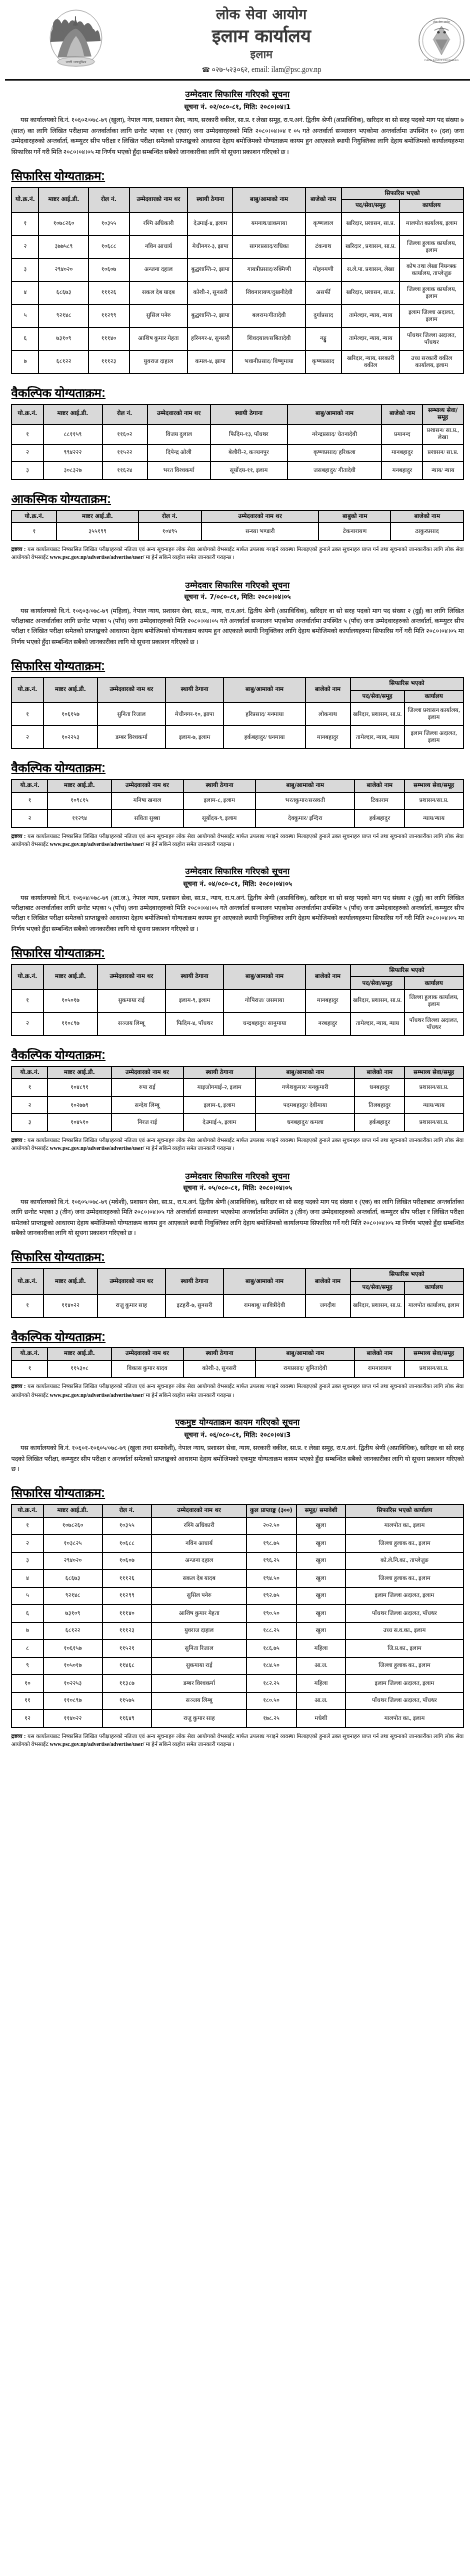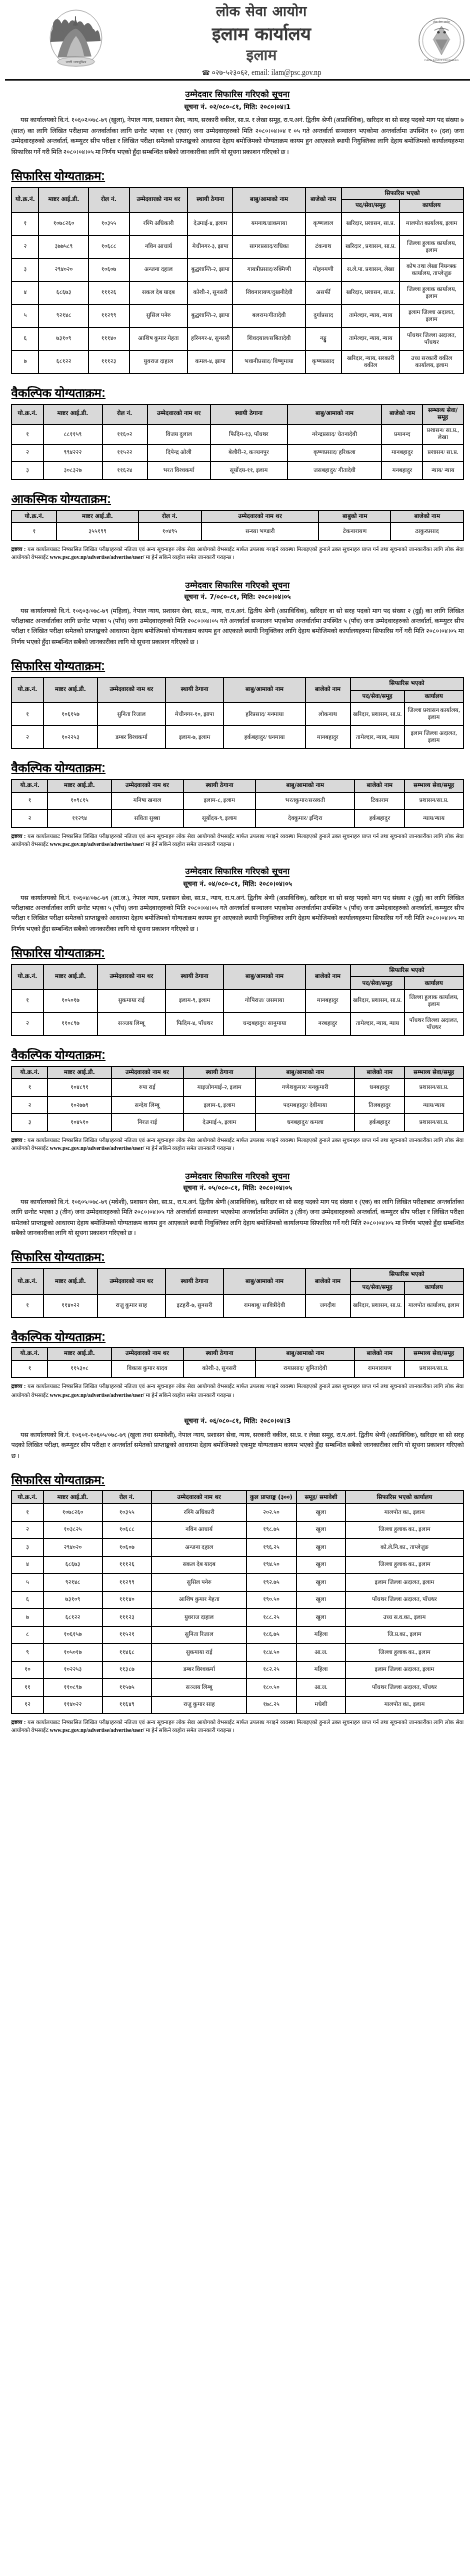--- a/index.html
+++ b/index.html
@@ -54,21 +54,21 @@
   .office-name {
     font-family: "DejaVu Sans", sans-serif;
     font-size: 18px;
     font-weight: 700;
     color: #3a3a3a;
     line-height: 1.3;
     margin-top: 1px;
   }
   .district-name {
     font-family: "DejaVu Sans", sans-serif;
-    font-size: 15px;
+    font-size: 11px;
     font-weight: 700;
     color: #4a4a4a;
     line-height: 1.3;
     margin-top: 0.5px;
   }
   .contact-line {
     font-family: "Liberation Serif", serif;
     font-size: 7.2px;
     color: #2a2a2a;
     margin-top: 1.5px;
@@ -708,20 +708,21 @@
               <td>रामप्रसाद/ सुनितादेवी</td>
               <td>रामनारायण</td>
               <td>प्रशासन/सा.प्र.</td>
             </tr>
           </tbody>
         </table>
         <div class="footnote"><span class="lead">द्रष्टव्य : </span><span>यस कार्यालयबाट निष्कासित लिखित परीक्षाहरुको नतिजा एवं अन्य सूचनाहरु लोक सेवा आयोगको वेभसाईट मार्फत उपलब्ध गराइने व्यवस्था मिलाइएको हुनाले उक्त सूचनाहरु प्राप्त गर्न तथा सूचनाको जानकारीका लागि लोक सेवा आयोगको वेभसाईट </span><span class="url">www.psc.gov.np/advertise/advertise/user/</span><span> मा हेर्न सकिने व्यहोरा समेत जानकारी गराइन्छ ।</span></div>
         <div class="spacer-md"></div>
       </div>
       <div class="notice">
+        <div class="notice-title">एकमुष्ट योग्यताक्रम कायम गरिएको सूचना</div>
         <div class="notice-sub">सूचना नं. ०६/०८०-८१, मिति: २०८०।०४।3</div>
         <div class="notice-body indent">यस कार्यालयको वि.नं. १०६०१-१०६०५/०७८-७९ (खुला तथा समावेशी), नेपाल न्याय, प्रशासन सेवा, न्याय, सरकारी वकील, सा.प्र. र लेखा समूह, रा.प.अनं. द्वितीय श्रेणी (अप्राविधिक), खरिदार वा सो सरह पदको लिखित परीक्षा, कम्प्युटर सीप परीक्षा र अन्तर्वार्ता समेतको प्राप्ताङ्कको आधारमा देहाय बमोजिमको एकमुष्ट योग्यताक्रम कायम भएको हुँदा सम्बन्धित सबैको जानकारीका लागि यो सूचना प्रकाशन गरिएको छ ।</div>
         <div class="subhead">सिफारिस योग्यताक्रम:</div>
         <table class="grid">
           <colgroup>
             <col style="width: 7%;">
             <col style="width: 13%;">
             <col style="width: 11%;">
             <col style="width: 21%;">
             <col style="width: 11%;">

